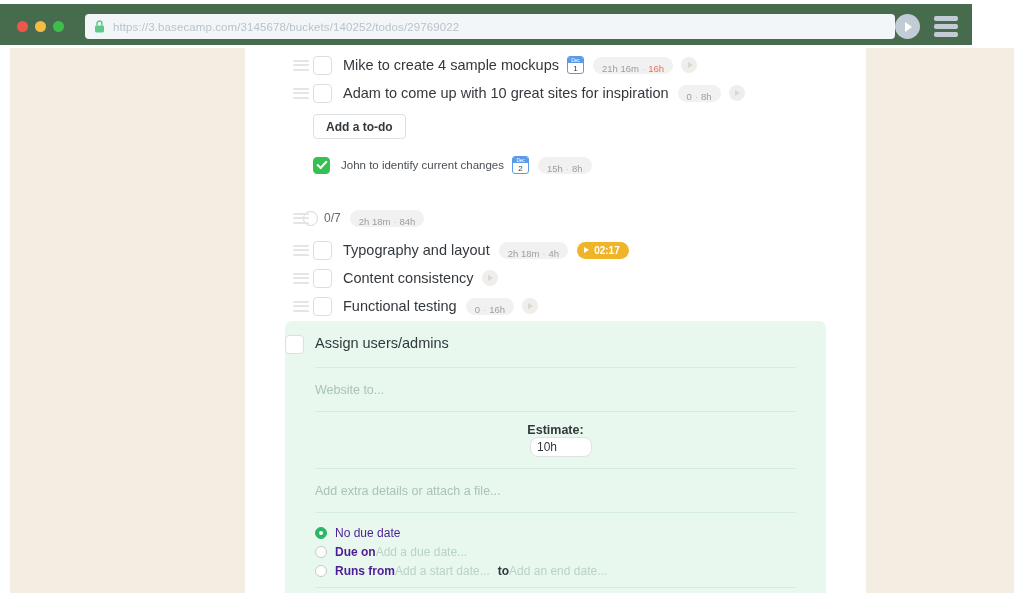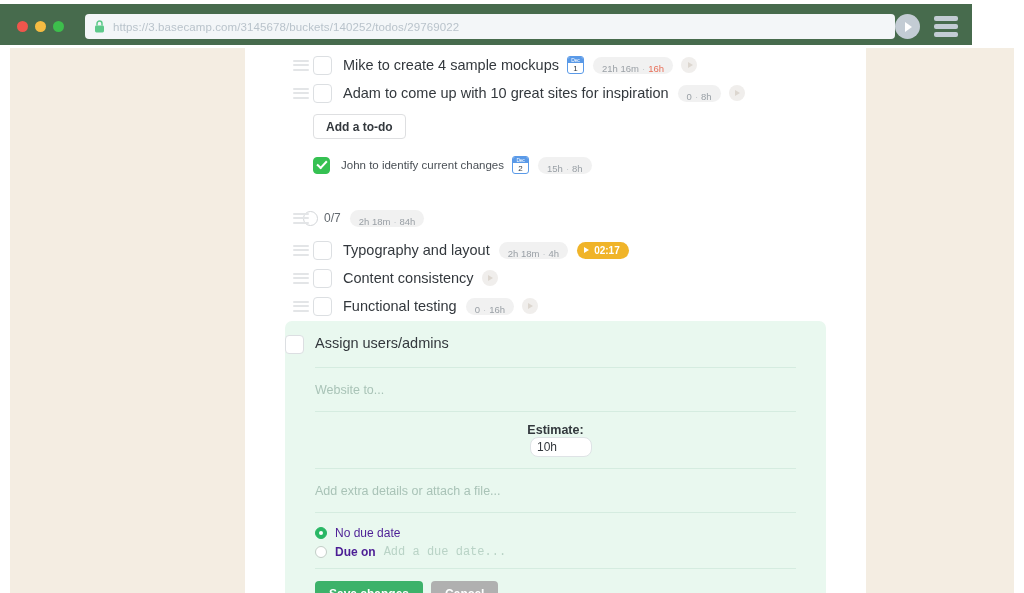--- a/index.html
+++ b/index.html
@@ -355,25 +355,24 @@
   }
   .radio-label {
     margin-left: 8px;
     font-size: 12px;
     color: #4c1d95;
     font-weight: bold;
     white-space: nowrap;
   }
   .radio-label.normal { font-weight: normal; }
   .date-field {
-    margin-left: 8px;
+    margin-left: 0;
     font-size: 12px;
     color: #b9d3c6;
     white-space: nowrap;
-    font-family: Liberation Mono, monospace;
   }
   .to-word {
     margin-left: 8px;
     font-size: 12px;
     color: #33383d;
     font-weight: bold;
   }
 
   #panel-actions {
     display: flex;
@@ -591,20 +590,27 @@
     <div id="date-options">
       <div class="radio-row">
         <span class="radio sel"></span>
         <span class="radio-label normal">No due date</span>
       </div>
       <div class="radio-row">
         <span class="radio"></span>
         <span class="radio-label">Due on</span>
         <span class="date-field">Add a due date...</span>
       </div>
+      <div class="radio-row">
+        <span class="radio"></span>
+        <span class="radio-label">Runs from</span>
+        <span class="date-field">Add a start date...</span>
+        <span class="to-word">to</span>
+        <span class="date-field">Add an end date...</span>
+      </div>
     </div>
 
     <div class="panel-divider"></div>
 
     <div id="panel-actions">
       <button id="save-button">Save changes</button>
       <button id="cancel-button">Cancel</button>
     </div>
 
   </div>

